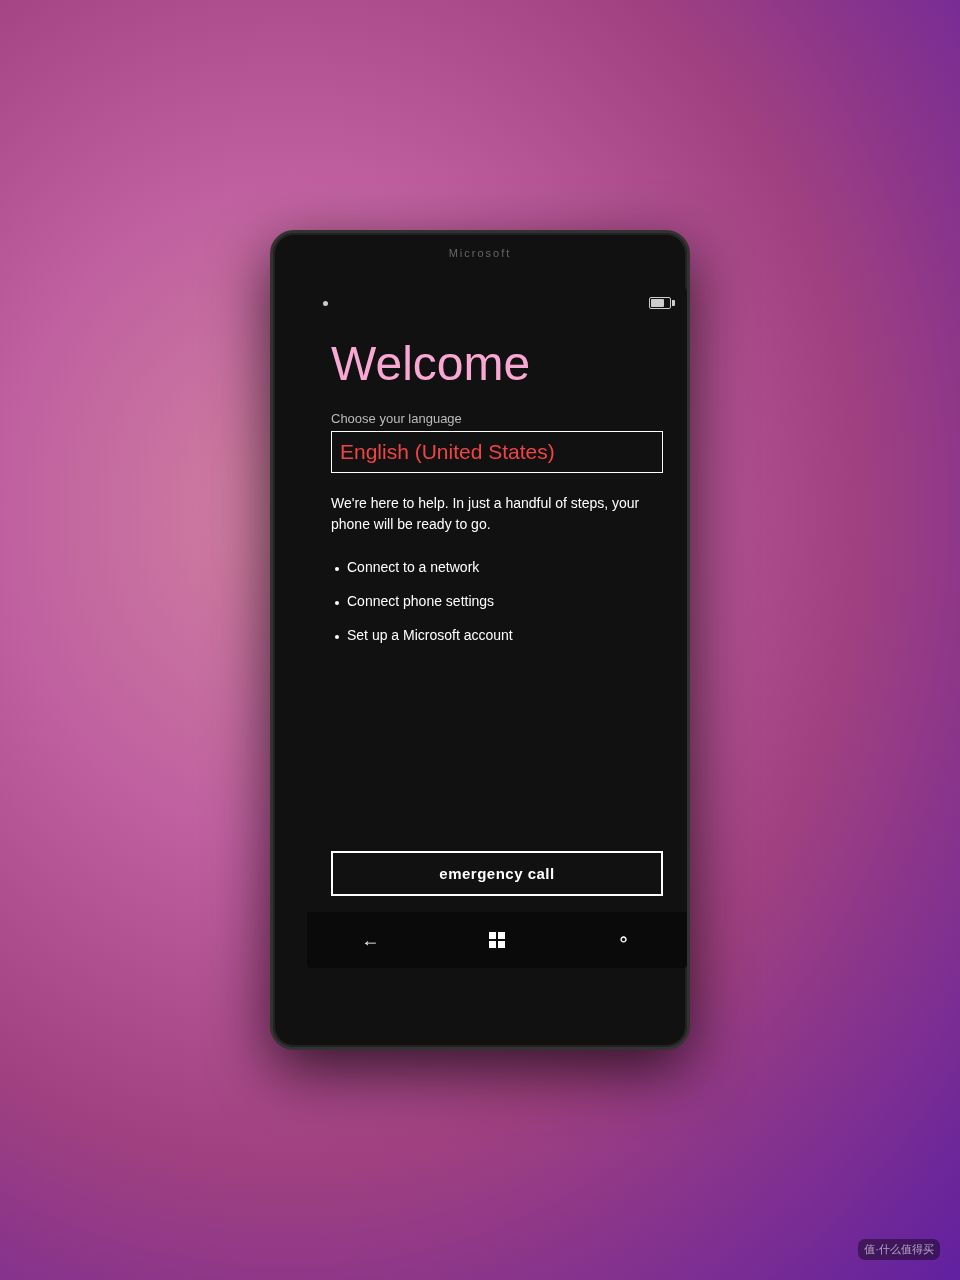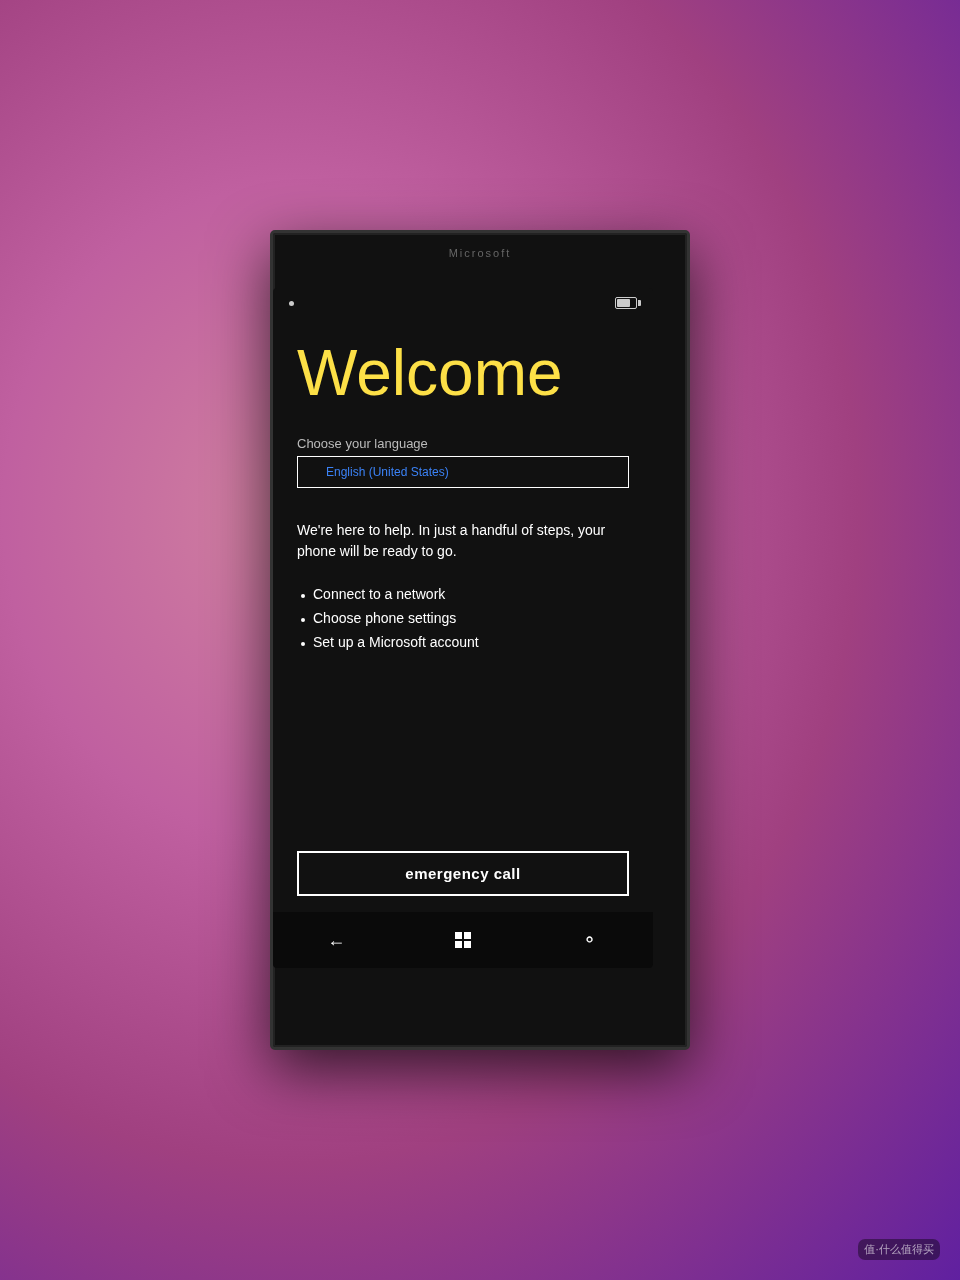--- a/index.html
+++ b/index.html
@@ -13,25 +13,25 @@
       justify-content: center;
       font-family: 'Segoe UI', Arial, sans-serif;
       overflow: hidden;
       background: radial-gradient(ellipse at 30% 40%, #d080a0 0%, #c060a0 30%, #a04080 60%, #6020a0 100%);
     }
 
     .phone-outer {
       width: 420px;
       height: 820px;
       background: #111;
-      border-radius: 5px;
+      border-radius: 24px;
       border: 3px solid #333;
       display: flex;
       flex-direction: column;
-      align-items: flex-start;
+      align-items: flex-end;
       position: relative;
       box-shadow: 0 20px 60px rgba(0,0,0,0.7), inset 0 0 0 2px #222;
     }
 
     .phone-brand {
       position: absolute;
       top: 14px;
       left: 50%;
       transform: translateX(-50%);
       color: #666;
@@ -112,53 +112,53 @@
 
     .screen-content {
       flex: 1;
       padding: 20px 24px;
       display: flex;
       flex-direction: column;
       gap: 16px;
     }
 
     .welcome-title {
-      color: #fde047;
-      font-size: 64px;
+      color: #f9a8d4;
+      font-size: 48px;
       font-weight: 300;
       line-height: 1.1;
-      margin-bottom: 12px;
+      margin-bottom: 4px;
     }
 
     .language-label {
       color: #bbb;
       font-size: 13px;
       margin-bottom: 5px;
     }
 
     .language-selector {
       border: 1.5px solid #fff;
-      color: #3b82f6;
-      padding: 8px 28px;
-      font-size: 12px;
+      color: #ef4444;
+      padding: 8px 8px;
+      font-size: 21px;
       background: transparent;
       width: 100%;
     }
 
     .description {
       color: #fff;
       font-size: 14px;
       line-height: 1.5;
-      margin-top: 16px;
+      margin-top: 4px;
     }
 
     .steps-list {
       display: flex;
       flex-direction: column;
-      gap: 8px;
+      gap: 18px;
       margin-top: 8px;
     }
 
     .step-item {
       color: #fff;
       font-size: 14px;
       padding-left: 16px;
       position: relative;
     }
 
@@ -262,21 +262,21 @@
 
       <div>
         <div class="language-label">Choose your language</div>
         <div class="language-selector">English (United States)</div>
       </div>
 
       <div class="description">We're here to help. In just a handful of steps, your phone will be ready to go.</div>
 
       <div class="steps-list">
         <div class="step-item">Connect to a network</div>
-        <div class="step-item">Choose phone settings</div>
+        <div class="step-item">Connect phone settings</div>
         <div class="step-item">Set up a Microsoft account</div>
       </div>
 
     </div>
 
     <div class="bottom-buttons">
       <button class="btn">emergency call</button>
     </div>
 
     <div class="nav-bar">

